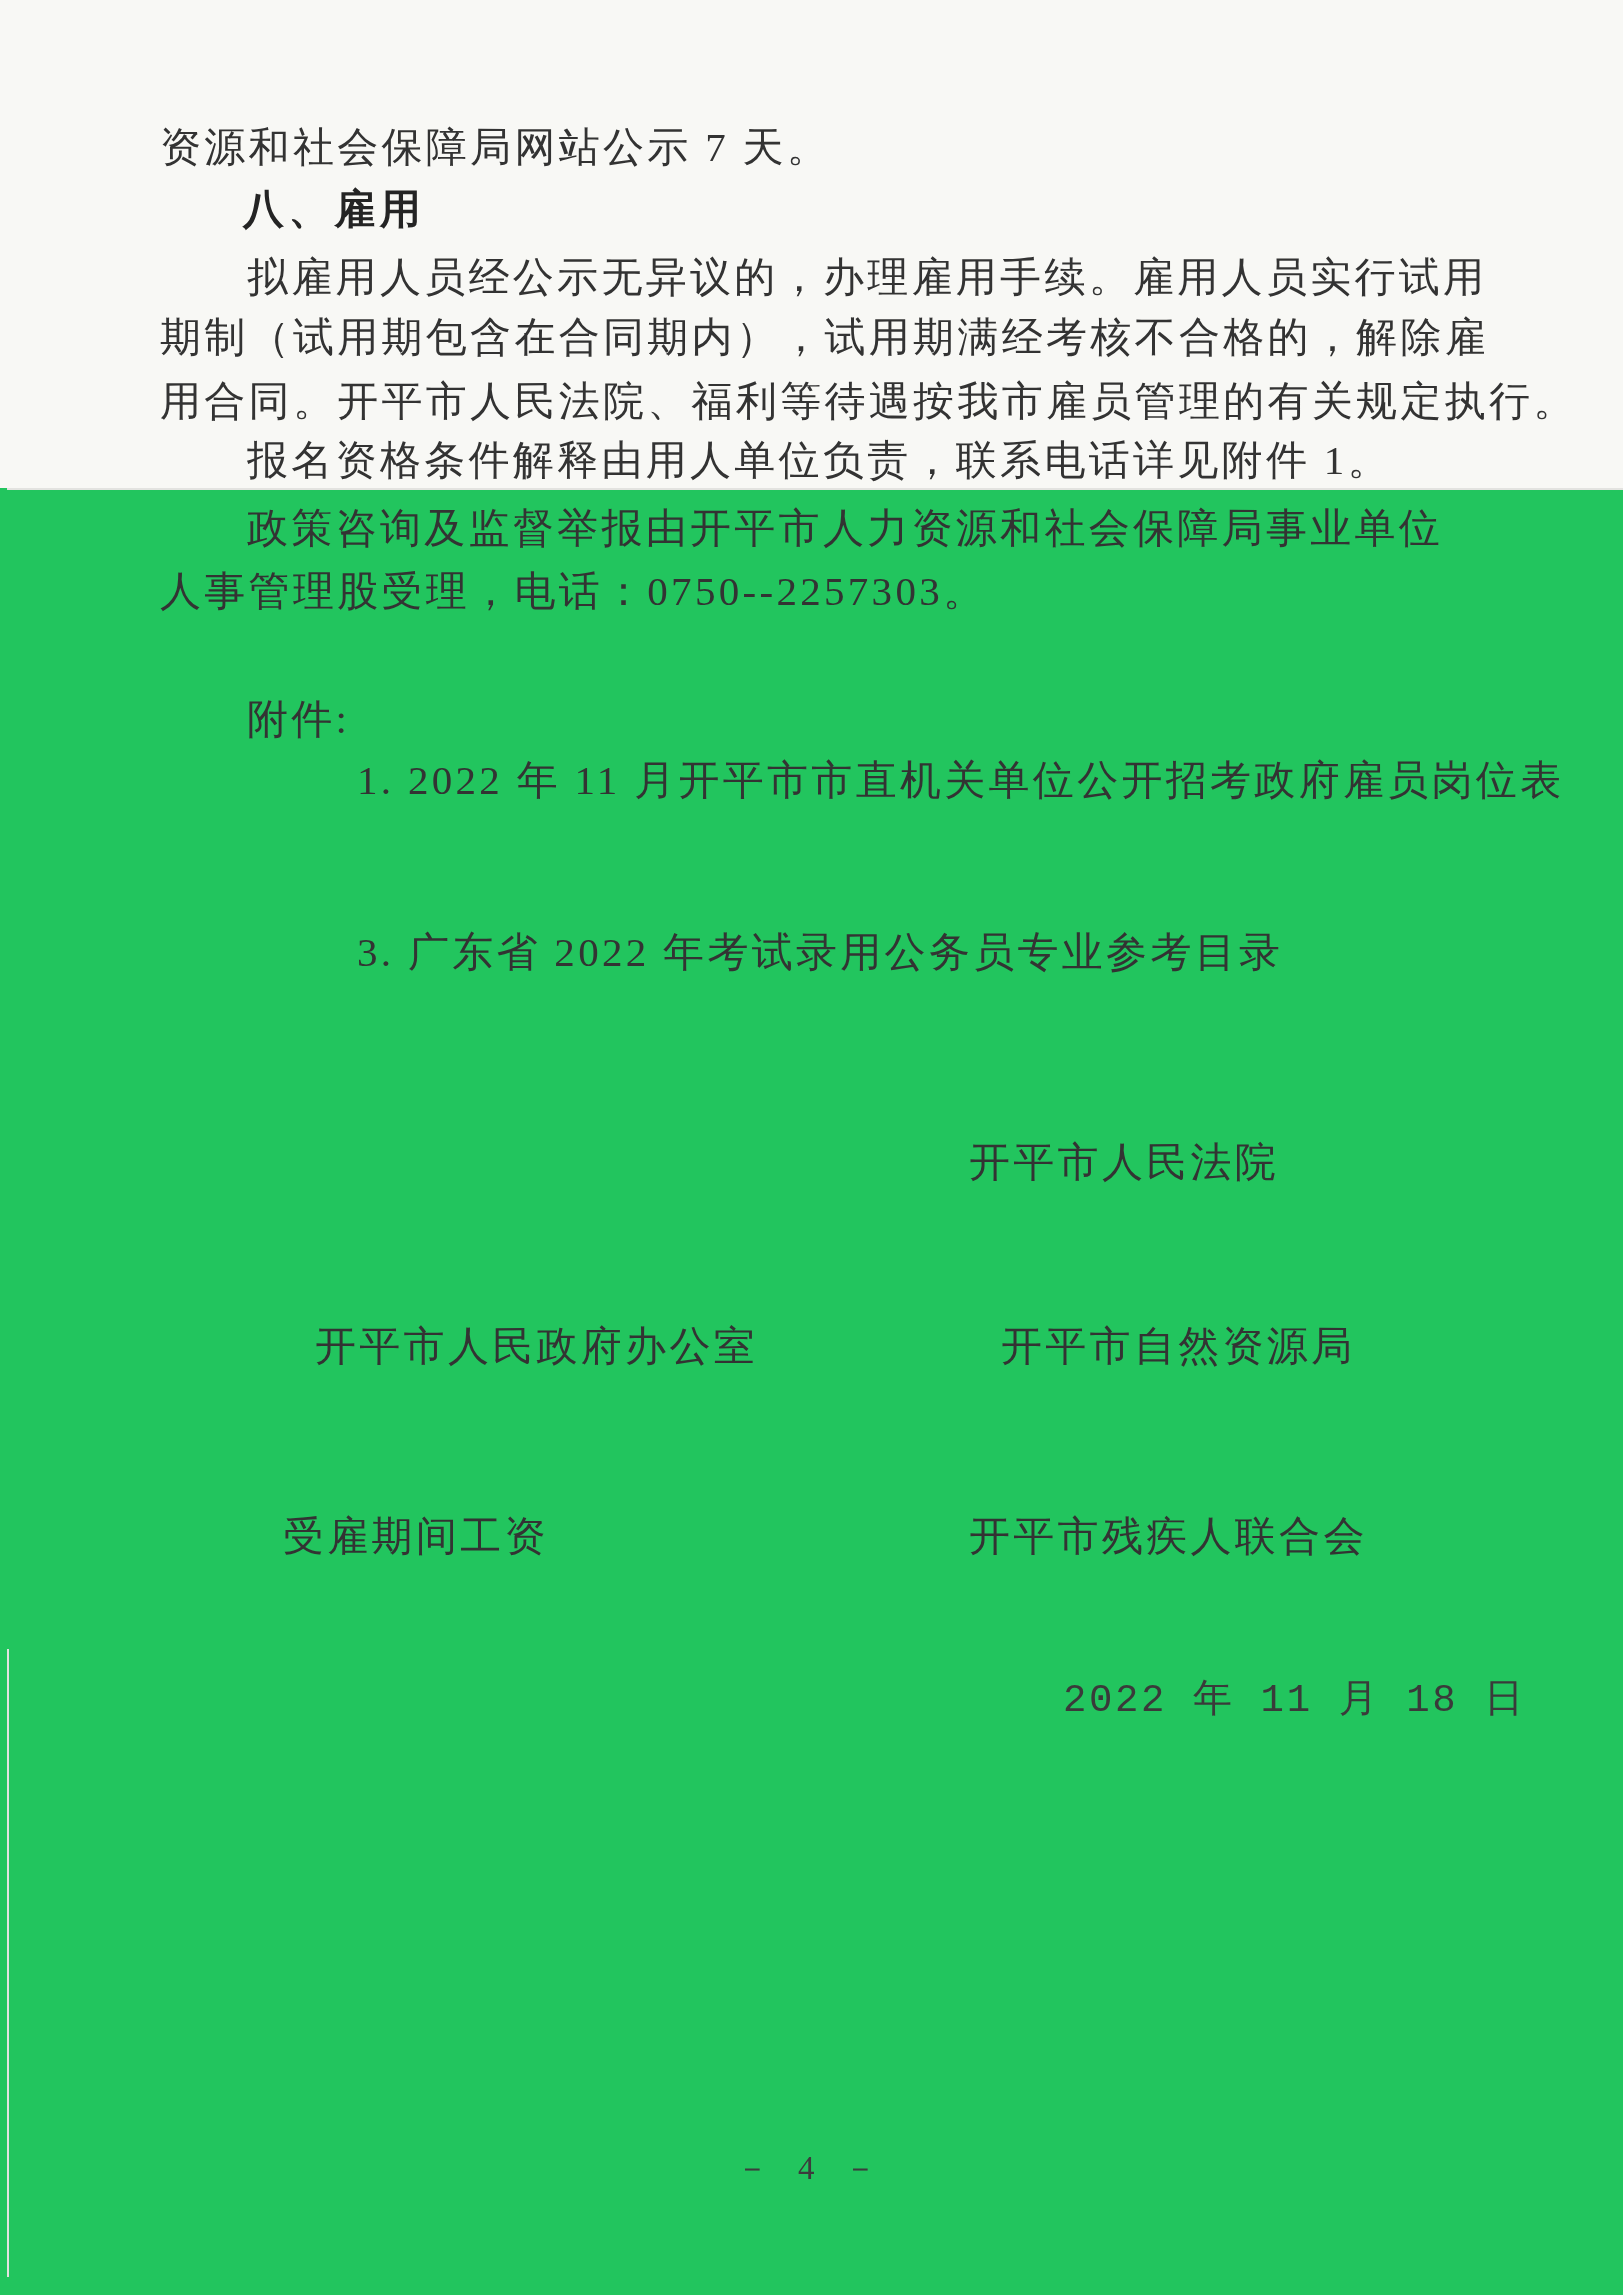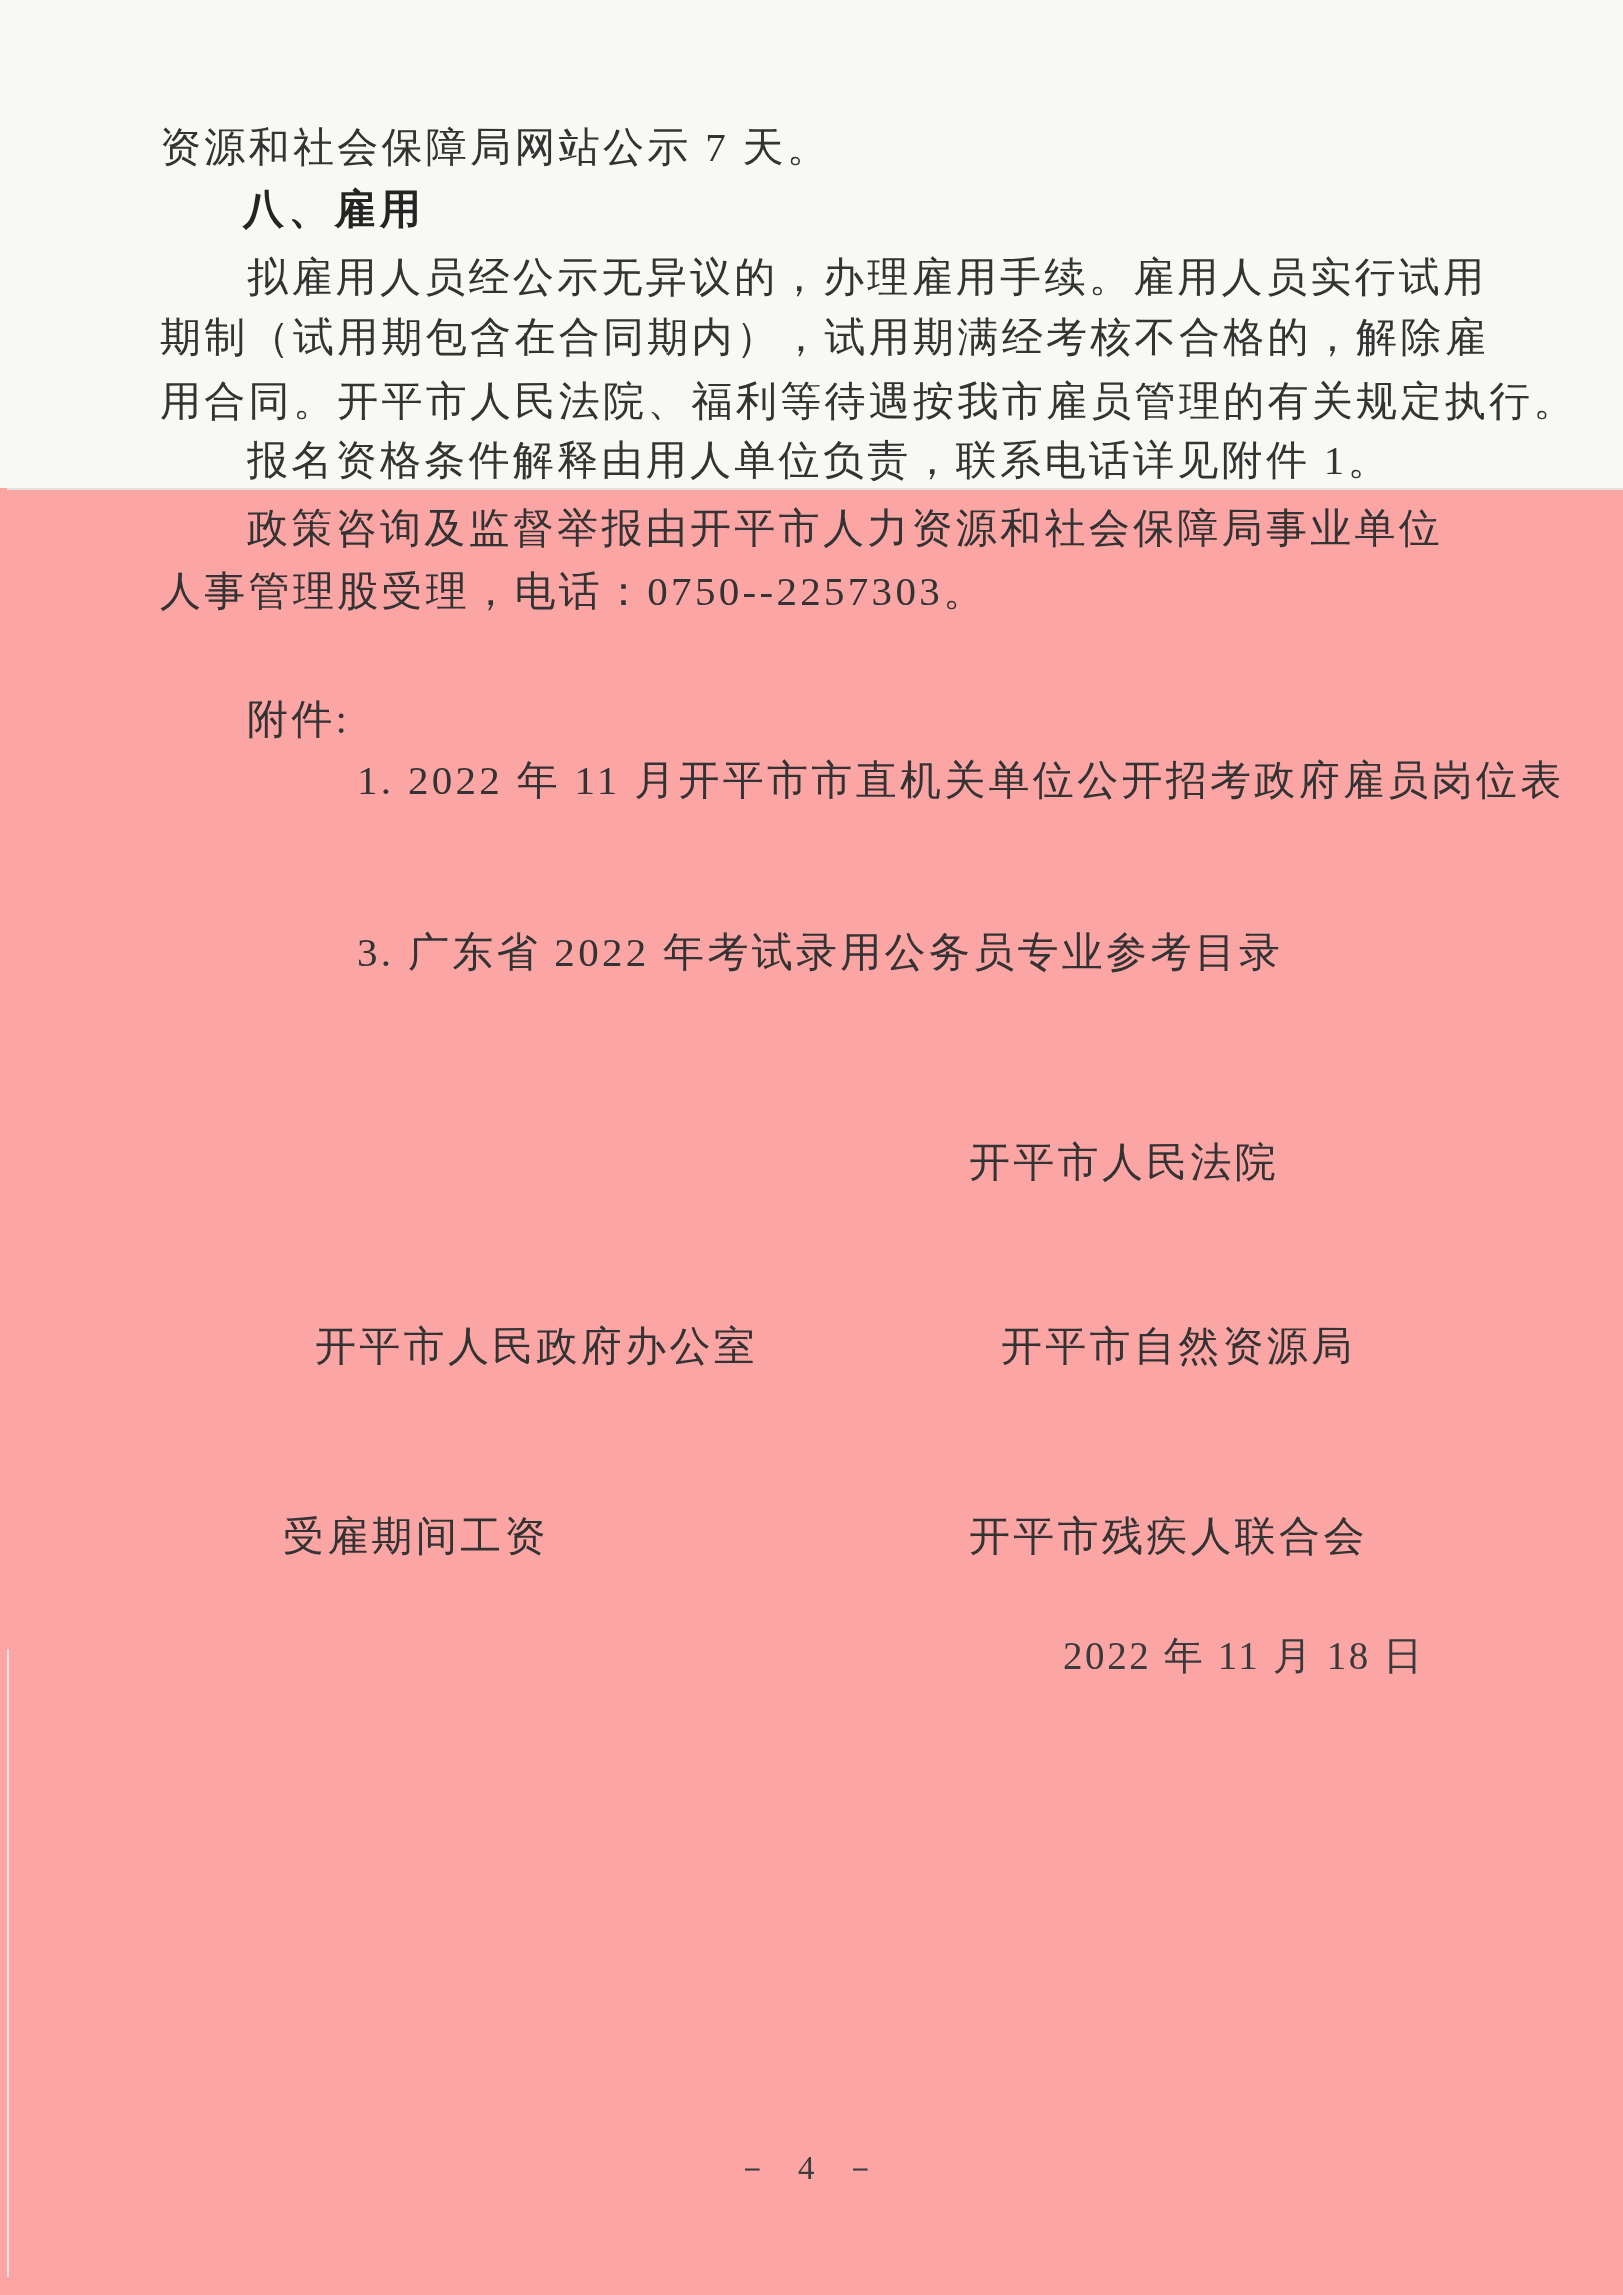--- a/index.html
+++ b/index.html
@@ -5,21 +5,21 @@
   html,body{
     margin:0;
     padding:0;
     background:#fdfdfc;
     font-family:"Liberation Serif","DejaVu Serif",serif;
   }
   .page{
     position:relative;
     width:1623px;
     height:2295px;
-    background:#fca5a5;
+    background:#22c55e;
     overflow:hidden;
     color:#333333;
   }
   
   .scan-band{
     position:absolute;
     top:0;left:0;
     width:1623px;height:488px;
     background:#f8f8f5;
   }
@@ -60,21 +60,21 @@
   .l8{top:568px;left:160px;}
   .att-label{top:696px;left:247px;}
   .att-1{top:757px;left:357px;}
   .att-2{top:843px;left:357px;}
   .att-3{top:929px;left:357px;}
   .sig-row1{top:1139px;}
   .sig-row2{top:1323px;margin-left:32px;}
   .sig-row3{top:1513px;}
   .sig-left{left:283px;}
   .sig-right{left:969px;}
-  .date-line{top:1632px;left:1063px;font-size:39px;letter-spacing:2.6px;color:#3a3a3a;}
+  .date-line{top:1678px;left:1063px;font-size:39px;letter-spacing:2.6px;color:#3a3a3a;font-family:Liberation Mono, monospace;}
   .page-number{
     position:absolute;
     top:2146px;left:0;
     width:1623px;
     text-align:center;
     font-size:33px;
     letter-spacing:10.5px;
     color:#3c3c3c;
     white-space:nowrap;
   }

